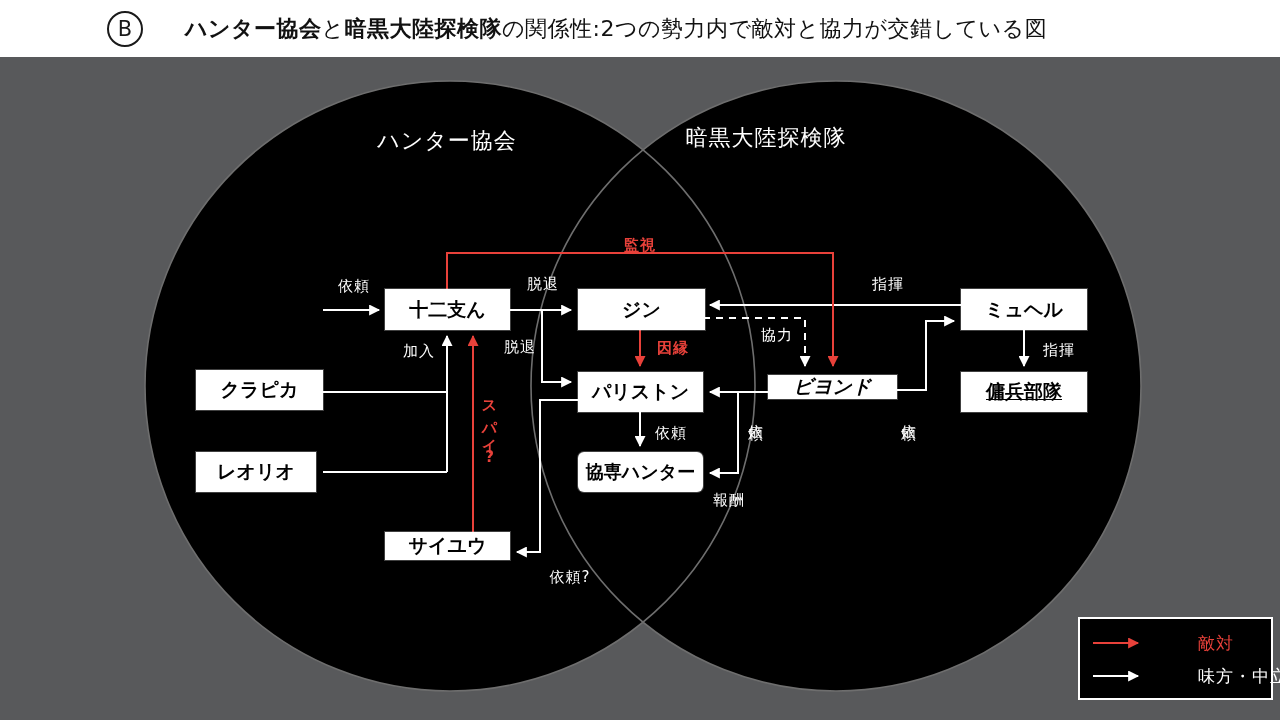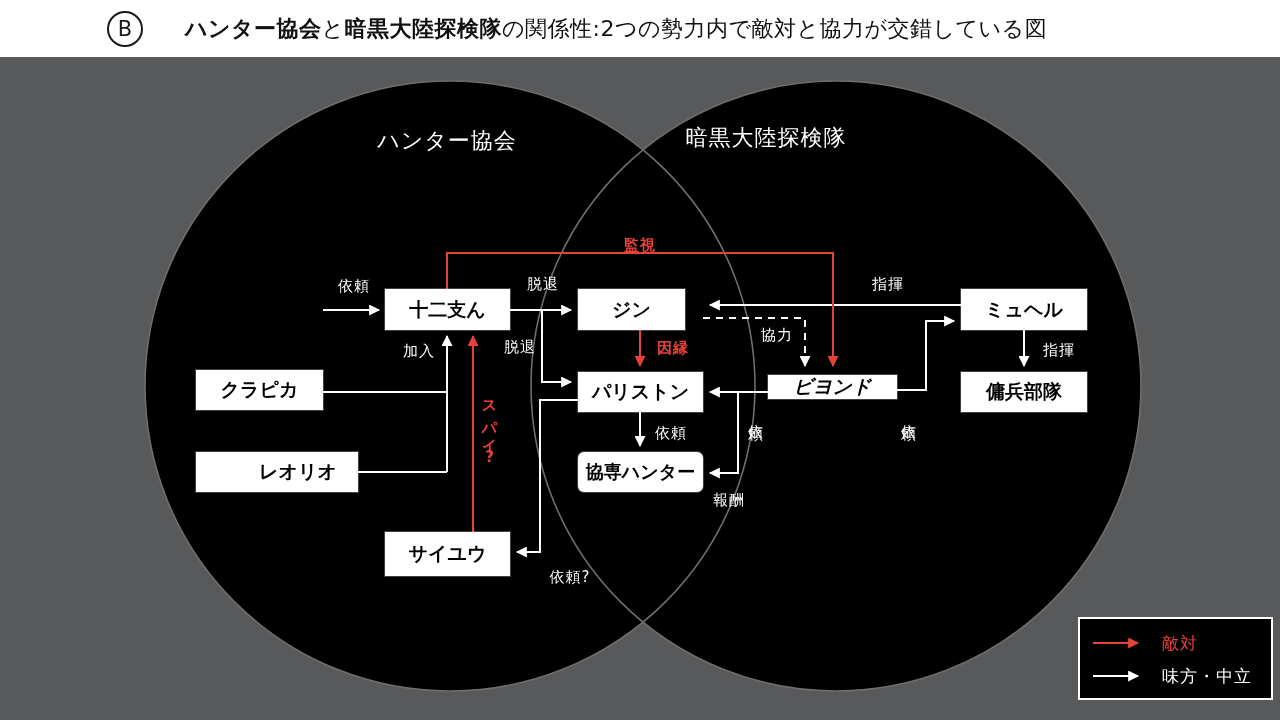--- a/index.html
+++ b/index.html
@@ -40,21 +40,21 @@
   .el{
     position:absolute;transform:translate(-50%,-50%);
     color:#ffffff;font-size:15px;white-space:nowrap;letter-spacing:1px;
   }
   .el.red{color:#e8413a;font-weight:700;}
   .el.v{
     writing-mode:vertical-rl;text-orientation:upright;letter-spacing:2px;
   }
   .legend-label{
     position:absolute;transform:translateY(-50%);
-    font-size:17px;color:#ffffff;white-space:nowrap;letter-spacing:1px;
+    font-size:17px;color:#ffffff;white-space:nowrap;letter-spacing:1px;margin-left:36px;
   }
   .legend-label.red{color:#e8413a;}
 </style>
 </head>
 <body>
 
 <div class="stage">
 
   <div class="header">
     <div class="badge">B</div>
@@ -108,29 +108,29 @@
         <rect x="1079" y="618" width="193" height="81" fill="#000000" stroke="#ffffff" stroke-width="2"></rect>
         <path d="M1093,643 H1138" stroke="#e8413a" stroke-width="2" fill="none" marker-end="url(#ar)"></path>
         <path d="M1093,676 H1138" stroke="#ffffff" stroke-width="2" fill="none" marker-end="url(#aw)"></path>
       </g>
     </svg>
 
     <div class="group-label" style="left:447px;top:84px;">ハンター協会</div>
     <div class="group-label" style="left:766px;top:81px;">暗黒大陸探検隊</div>
 
     <div class="node" style="left:196px;top:313px;width:127px;height:40px;">クラピカ</div>
-    <div class="node" style="left:196px;top:395px;width:120px;height:40px;padding-left:42px;">レオリオ</div>
+    <div class="node" style="left:196px;top:395px;width:120px;height:40px;">レオリオ</div>
     <div class="node" style="left:385px;top:232px;width:125px;height:41px;">十二支ん</div>
-    <div class="node" style="left:385px;top:475px;width:125px;height:44px;">サイユウ</div>
-    <div class="node" style="left:578px;top:232px;width:107px;height:41px;">ジン</div>
+    <div class="node" style="left:385px;top:475px;width:125px;height:28px;">サイユウ</div>
+    <div class="node" style="left:578px;top:232px;width:127px;height:41px;">ジン</div>
     <div class="node" style="left:578px;top:315px;width:125px;height:40px;">パリストン</div>
     <div class="node" style="left:578px;top:395px;width:125px;height:40px;font-size:18px;border-radius:6px;">協専ハンター</div>
     <div class="node" style="left:768px;top:318px;width:129px;height:24px;font-style:italic;">ビヨンド</div>
     <div class="node" style="left:961px;top:232px;width:126px;height:41px;">ミュヘル</div>
-    <div class="node" style="left:961px;top:315px;width:126px;height:40px;">傭兵部隊</div>
+    <div class="node" style="left:961px;top:315px;width:126px;height:40px;text-decoration:underline;">傭兵部隊</div>
 
     <div class="el" style="left:354px;top:229px;">依頼</div>
     <div class="el" style="left:419px;top:294px;">加入</div>
     <div class="el red v" style="left:489px;top:372px;">スパイ?</div>
     <div class="el" style="left:543px;top:227px;">脱退</div>
     <div class="el" style="left:520px;top:290px;">脱退</div>
     <div class="el" style="left:542px;top:520px;margin-left:28px;">依頼?</div>
     <div class="el red" style="left:673px;top:291px;">因縁</div>
     <div class="el red" style="left:640px;top:181px;margin-top:7px;">監視</div>
     <div class="el" style="left:777px;top:278px;">協力</div>

